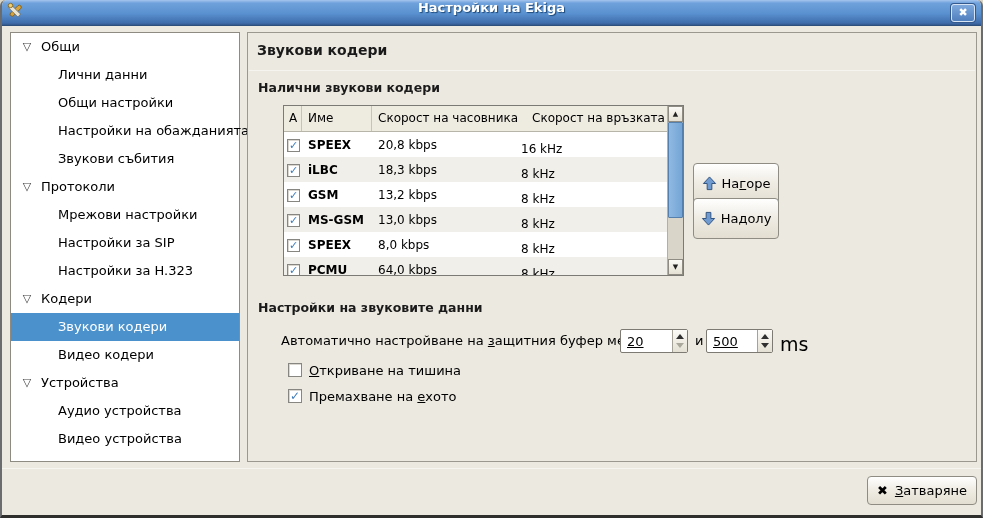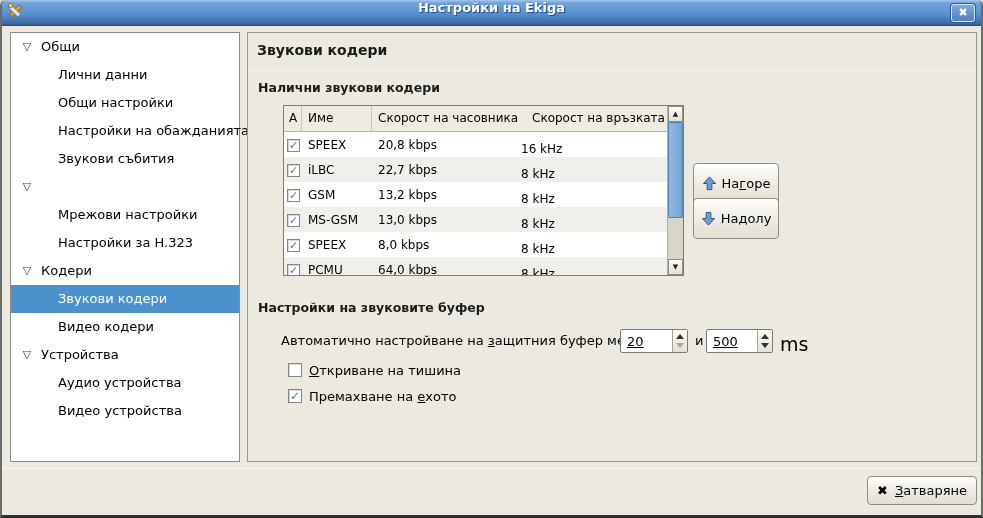--- a/index.html
+++ b/index.html
@@ -69,21 +69,21 @@
   }
   .thead{ display:flex; height:26px; background:#eeebe1; border-bottom:1px solid #b7b4aa; }
   .th{ font-size:12px; color:#000; line-height:25px; padding-left:6px; border-right:1px solid #c6c3b8; overflow:hidden; white-space:nowrap; }
   .th.c0{ width:18px; padding-left:5px; }
   .th.c1{ width:70px; } .th.c2{ width:143px; } .th.c3{ width:154px; border-right:none; }
   .tbody{ position:absolute; left:0; top:26px; width:385px; }
   .tr{ display:flex; height:25px; align-items:center; background:#fff; }
   .tr.alt{ background:#f1efe9; }
   .td{ font-size:12px; color:#000; padding-left:6px; white-space:nowrap; overflow:hidden; }
   .td.c0{ width:18px; padding-left:3px; }
-  .td.c1{ width:70px; font-weight:normal; } .td.c2{ width:143px; } .td.c3{ width:154px;margin-top:8px; }
+  .td.c1{ width:70px; font-weight:bold; } .td.c2{ width:143px; } .td.c3{ width:154px;margin-top:8px; }
 
   .checkbox{
     display:inline-block; width:13px; height:13px; background:#fff;
     border:1px solid #888680; box-shadow:inset 1px 1px 0 #d9d7d0;
     font-size:11px; line-height:11px; text-align:center; color:#3f7cba; font-weight:bold;
   }
 
   
   .vscroll{ position:absolute; right:0; top:0; width:16px; height:169px; background:#d9d5c9; border-left:1px solid #b2afa4; }
   .sb-btn{
@@ -172,23 +172,27 @@
         <span class="lbl">Общи настройки</span>
       </div>
       <div class="tree-item child">
         <span class="lbl">Настройки на обажданията</span>
       </div>
       <div class="tree-item child">
         <span class="lbl">Звукови събития</span>
       </div>
       <div class="tree-item group">
         <span class="expander">▽</span>
+        <span class="lbl">Протоколи</span>
       </div>
       <div class="tree-item child">
         <span class="lbl">Мрежови настройки</span>
+      </div>
+      <div class="tree-item child">
+        <span class="lbl">Настройки за SIP</span>
       </div>
       <div class="tree-item child">
         <span class="lbl">Настройки за H.323</span>
       </div>
       <div class="tree-item group">
         <span class="expander">▽</span>
         <span class="lbl">Кодери</span>
       </div>
       <div class="tree-item child selected">
         <span class="lbl">Звукови кодери</span>
@@ -224,21 +228,21 @@
         <div class="tbody">
           <div class="tr">
             <div class="td c0"><span class="checkbox checked">✓</span></div>
             <div class="td c1">SPEEX</div>
             <div class="td c2">20,8 kbps</div>
             <div class="td c3">16 kHz</div>
           </div>
           <div class="tr alt">
             <div class="td c0"><span class="checkbox checked">✓</span></div>
             <div class="td c1">iLBC</div>
-            <div class="td c2">22,7 kbps</div>
+            <div class="td c2">18,3 kbps</div>
             <div class="td c3">8 kHz</div>
           </div>
           <div class="tr">
             <div class="td c0"><span class="checkbox checked">✓</span></div>
             <div class="td c1">GSM</div>
             <div class="td c2">13,2 kbps</div>
             <div class="td c3">8 kHz</div>
           </div>
           <div class="tr alt">
             <div class="td c0"><span class="checkbox checked">✓</span></div>
@@ -272,21 +276,21 @@
         </svg>
         <span><span>На</span><span class="u">г</span><span>оре</span></span>
       </div>
       <div class="gbtn btn-dn">
         <svg width="15" height="15" viewBox="0 0 16 16">
           <polygon points="8,15 1.5,8 5.5,8 5.5,1.5 10.5,1.5 10.5,8 14.5,8" fill="#6f9bd0" stroke="#2c4f7c" stroke-width="1"></polygon>
         </svg>
         <span><span>На</span><span class="u">д</span><span>олу</span></span>
       </div>
 
-      <div class="section-title st2">Настройки на звуковите буфер</div>
+      <div class="section-title st2">Настройки на звуковите данни</div>
 
       <div class="jitter-row">
         <span class="jitter-label"><span>Автоматично настройване на </span><span class="u">з</span><span>ащитния буфер между</span></span>
         <div class="spin spin1">
           <span class="spin-value">20</span>
           <span class="spin-btns">
             <span class="arr up"></span>
             <span class="arr dn dim"></span>
           </span>
         </div>

